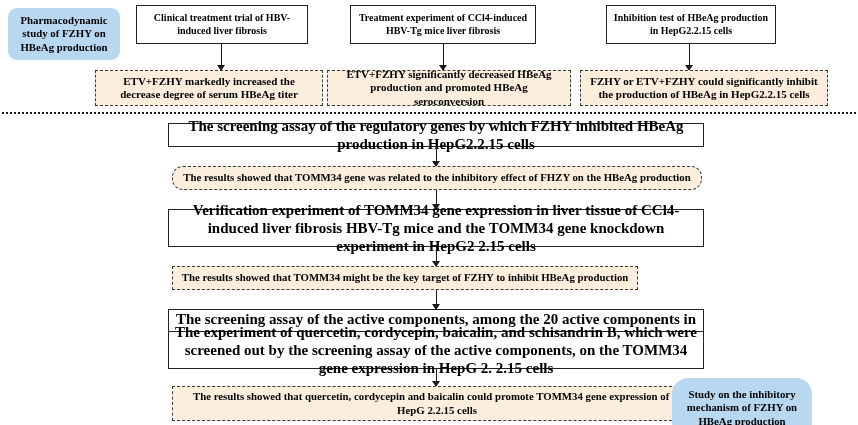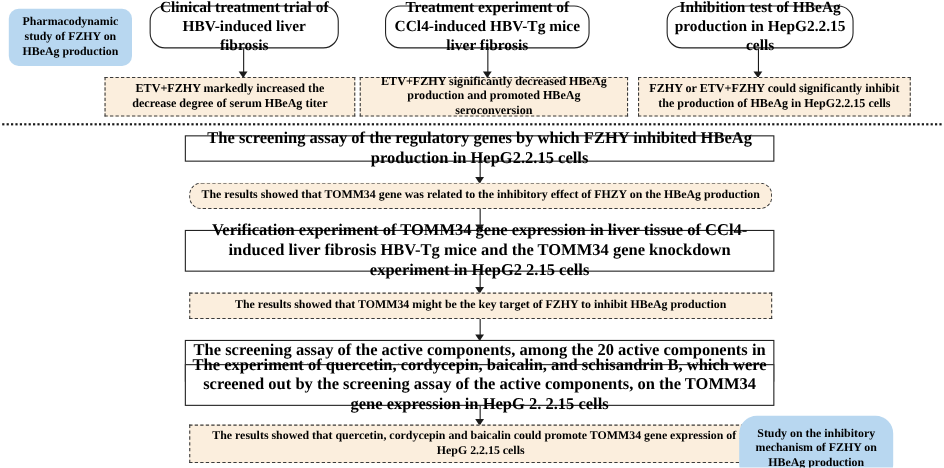--- a/index.html
+++ b/index.html
@@ -82,21 +82,21 @@
   }
 
   
   .divider {
     position: absolute;
     border-top: 2.2px dotted #1a1a1a;
     height: 0;
   }
 
   
-  .fs-top-title   { font-size: 14px; border-radius: 14px; }
+  .fs-top-title   { font-size: 10px; }
   .fs-top-result  { font-size: 11.0px; }
   .fs-blue        { font-size: 10.8px; }
   .fs-main-solid  { font-size: 15px; }
   .fs-main-dashed { font-size: 10.8px; }
 </style>
 </head>
 <body>
 
 <div id="canvas">
 
@@ -156,21 +156,21 @@
   </div>
 
   <div class="box solid-box fs-main-solid" style="left:168px; top:209px; width:536px; height:38px;">
     <span class="box-text">Verification experiment of TOMM34 gene expression in liver tissue of CCl4-induced liver fibrosis HBV-Tg mice and the TOMM34 gene knockdown experiment in HepG2 2.15 cells</span>
   </div>
   <div class="arrow" style="left:436px; top:247px; height:19px;">
     <div class="shaft"></div>
       <div class="head"></div>
   </div>
 
-  <div class="box dashed-box fs-main-dashed" style="left:172px; top:266px; width:530px; height:24px;">
+  <div class="box dashed-box fs-main-dashed" style="left:172px; top:266px; width:466px; height:24px;">
     <span class="box-text">The results showed that TOMM34 might be the key target of FZHY to inhibit HBeAg production</span>
   </div>
   <div class="arrow" style="left:436px; top:290px; height:19px;">
     <div class="shaft"></div>
       <div class="head"></div>
   </div>
 
   <div class="box solid-box fs-main-solid" style="left:168px; top:309px; width:536px; height:38px;">
     <span class="box-text">The screening assay of the active components, among the 20 active components in FZHY, which can inhibit the production of HBeAg in HepG2 2.15 cells</span>
   </div>

